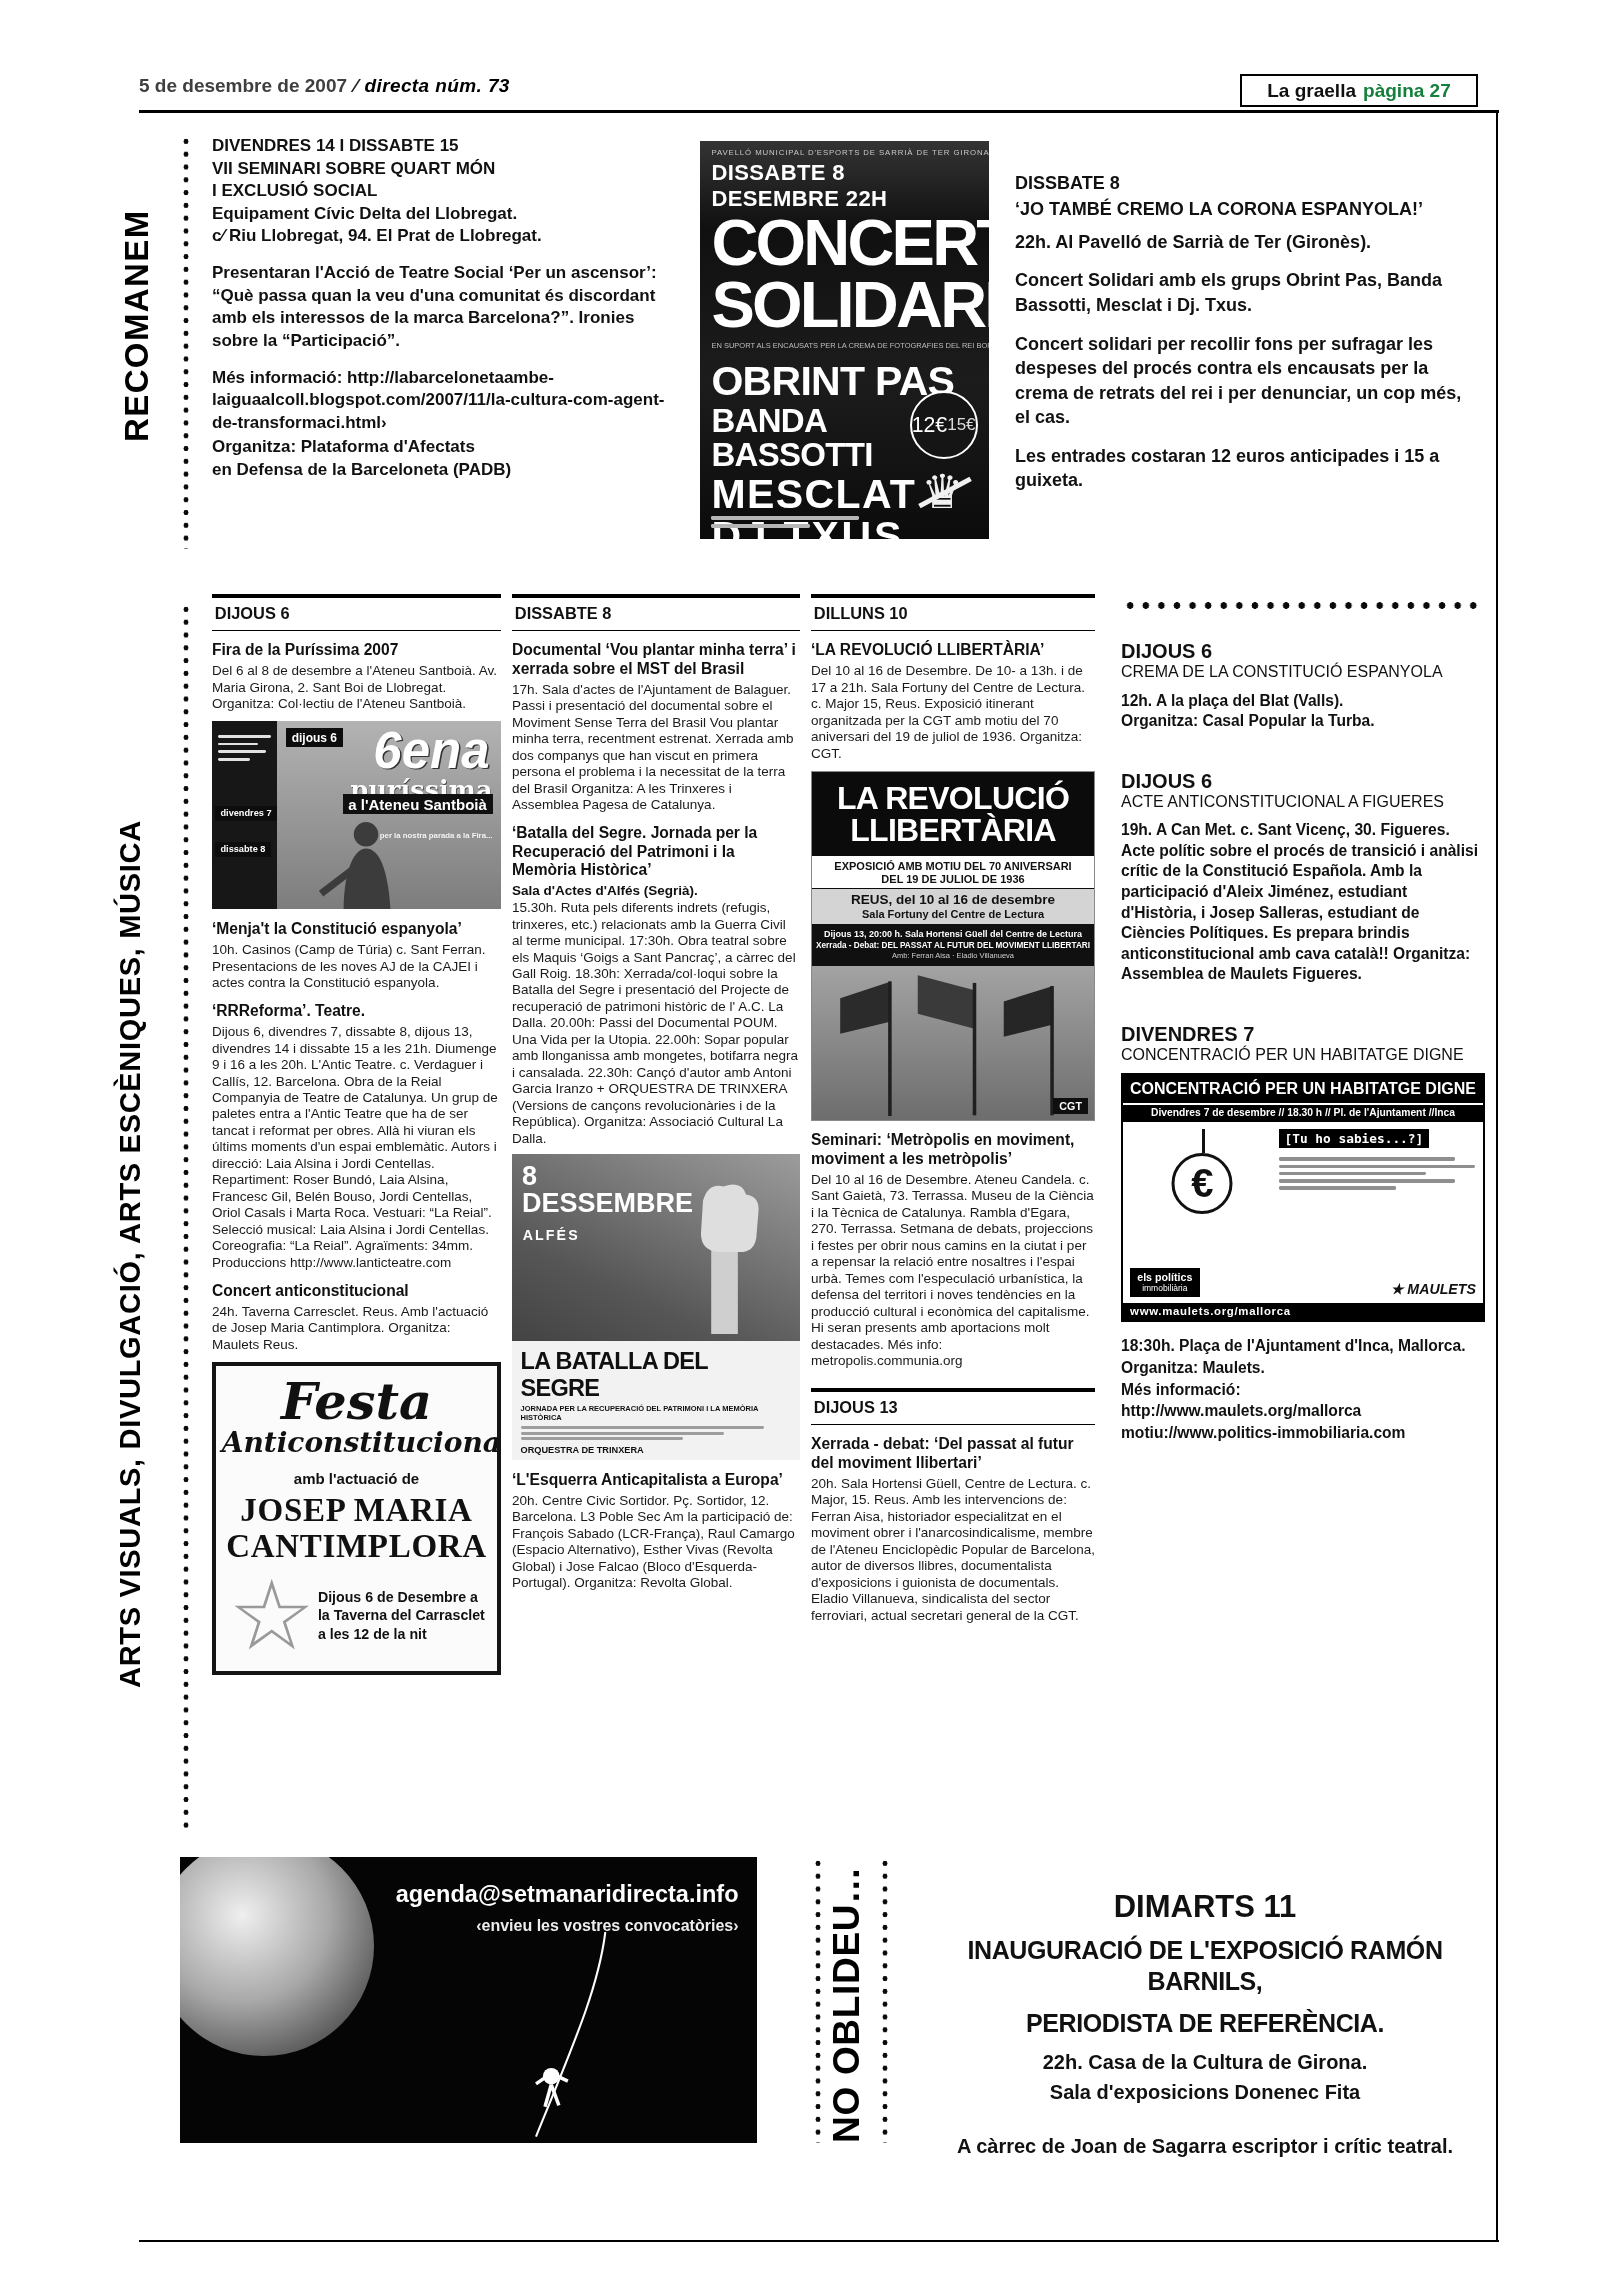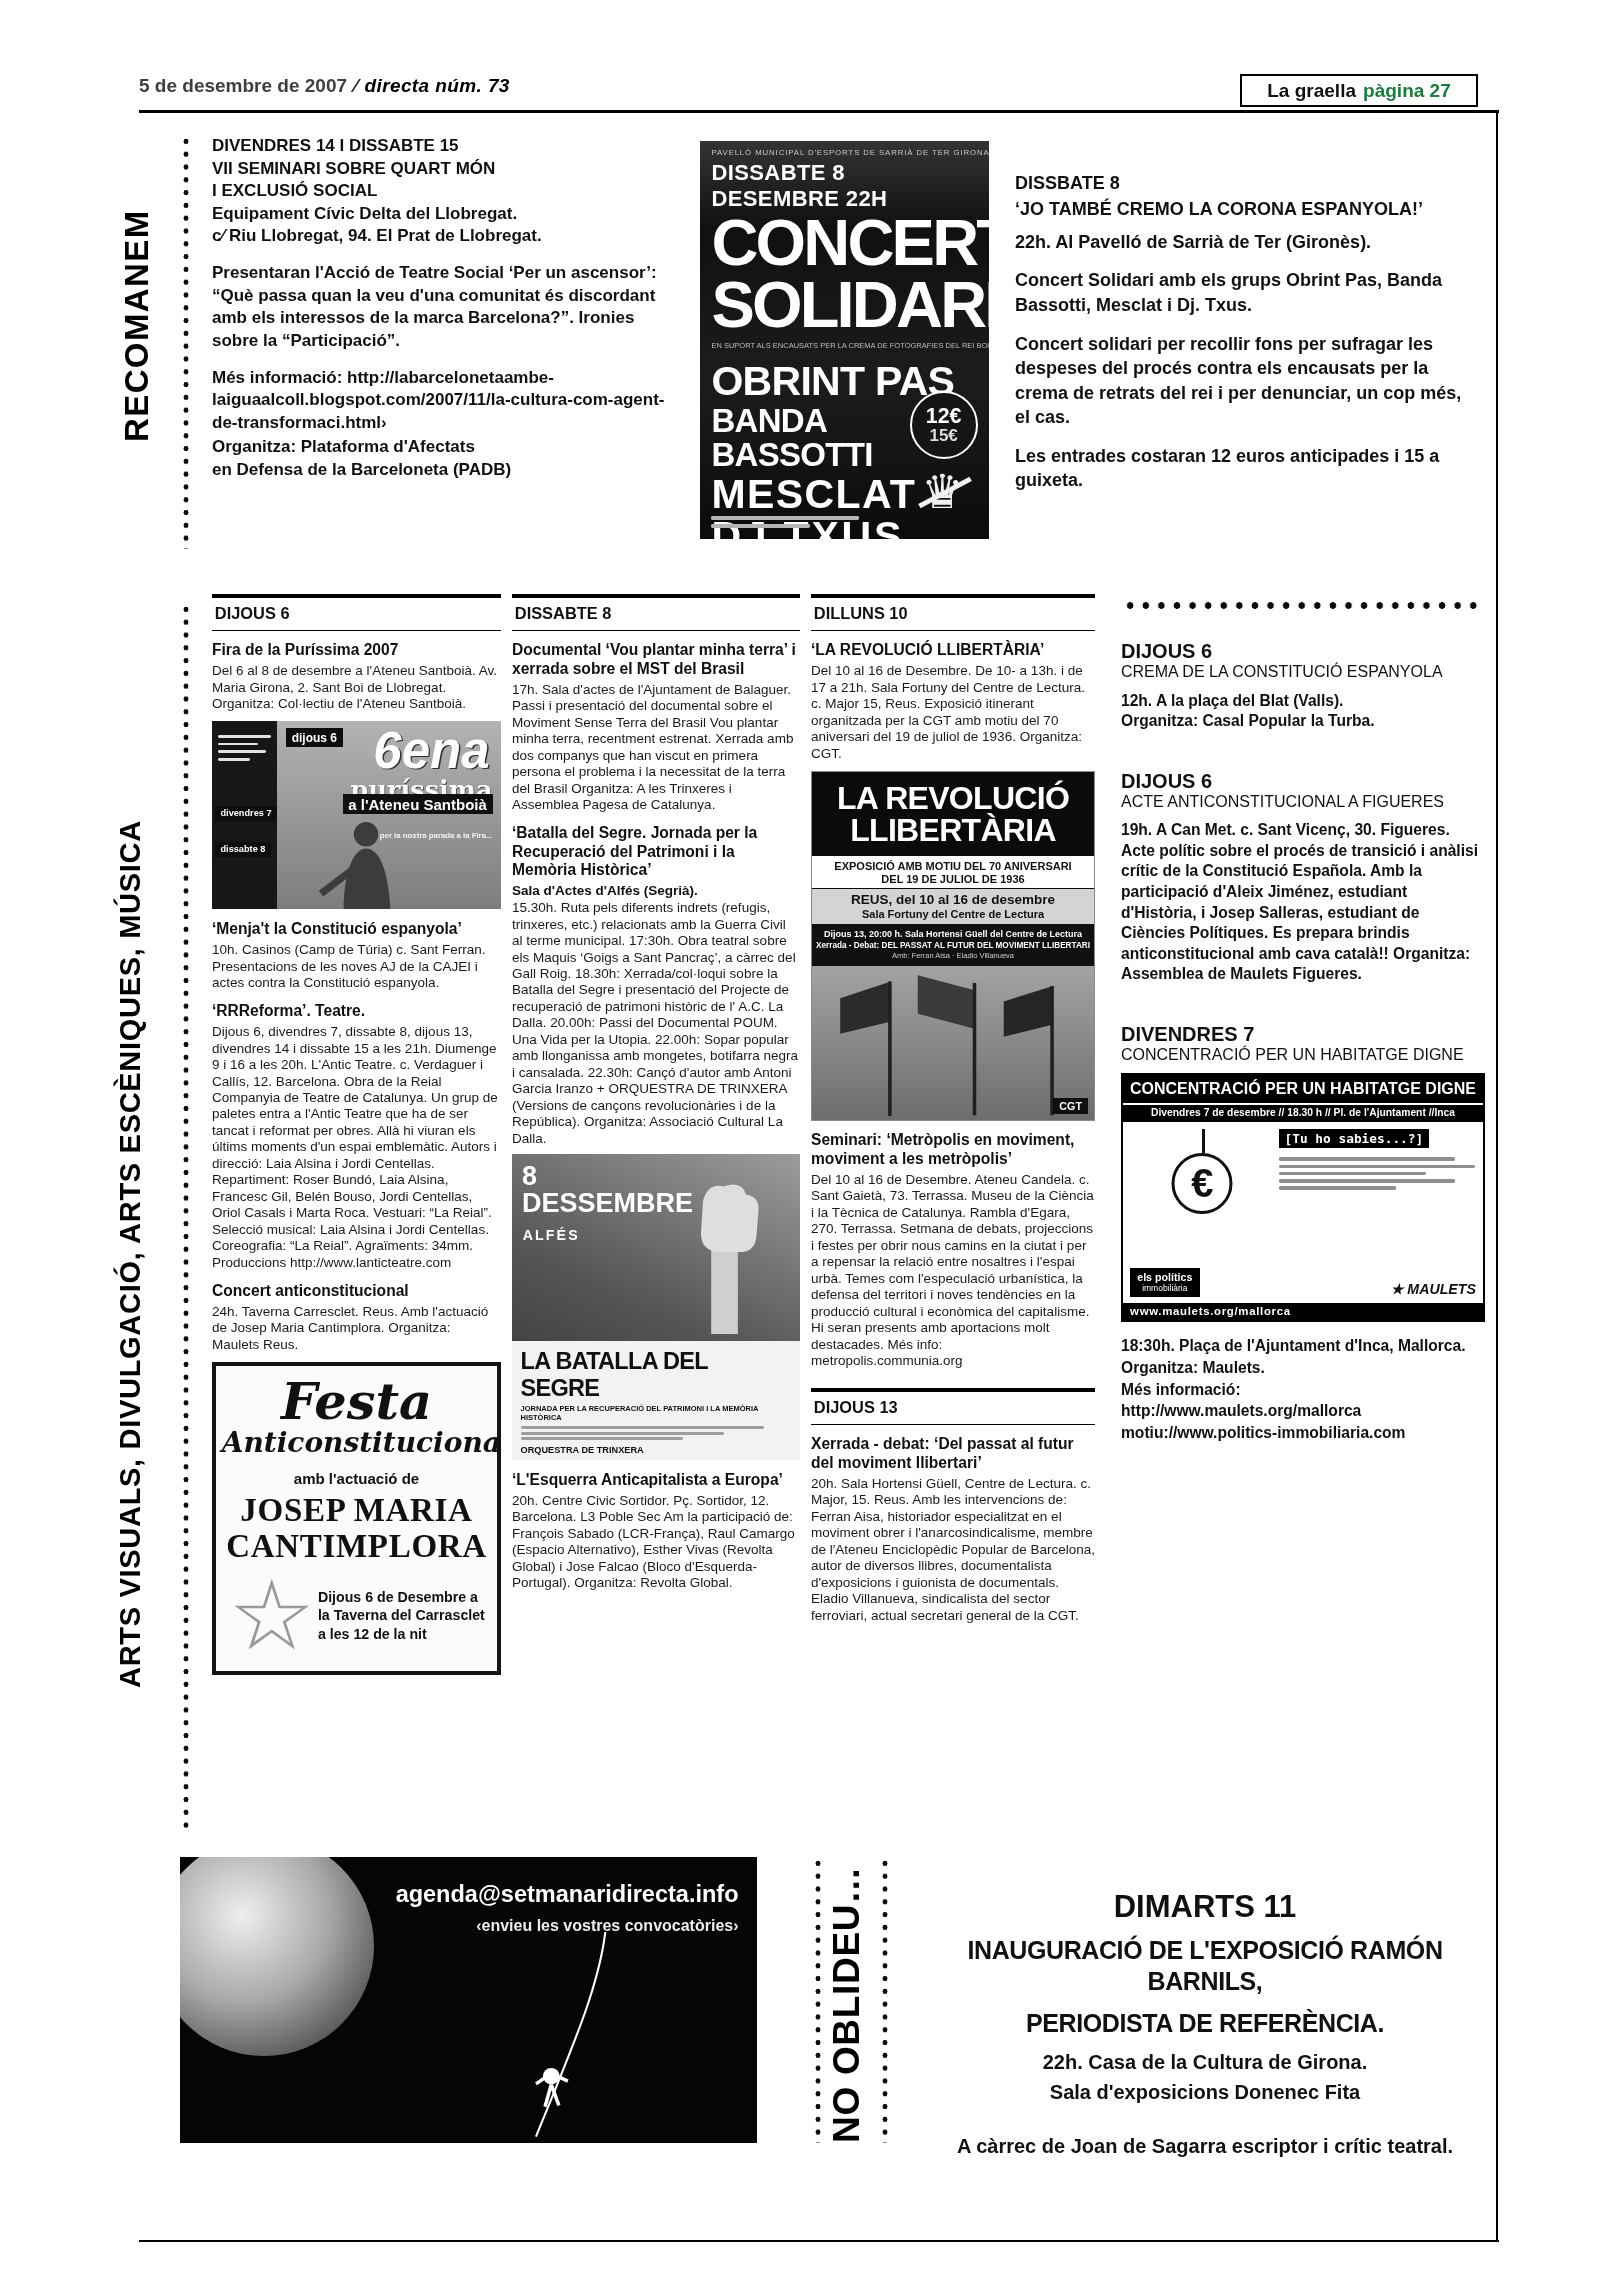--- a/index.html
+++ b/index.html
@@ -38,21 +38,21 @@
 .poster{left:700px;top:141px;width:289px;height:398px;background:linear-gradient(180deg,#343434 0%,#101010 22%,#1c1c1c 60%,#0b0b0b 100%);color:#fff;padding:7.1px 11.4px 10px;overflow:hidden}
 .p-venue{font-size:7.8px;letter-spacing:0.9px;color:#c8c8c8;white-space:nowrap}
 .p-date{font-size:22px;font-weight:900;letter-spacing:0.4px;margin-top:2.8px}
 .p-title{font-size:65px;font-weight:900;line-height:.95;letter-spacing:-2.8px}
 .p-support{font-size:7.5px;color:#bdbdbd;margin:5.7px 0 10px;white-space:nowrap}
 .p-band{font-weight:900;line-height:1.04;letter-spacing:-0.7px}
 .p-band-1{font-size:41px}
 .p-band-2{font-size:33px;margin-top:1.4px}
 .p-band-3{font-size:41px;letter-spacing:1.4px}
 .p-band-4{font-size:41px;letter-spacing:2.8px}
-.p-price{position:absolute;right:11.4px;top:250px;width:68px;height:68px;border:2.8px solid #fff;border-radius:50%;background:#151515;display:flex;flex-direction:column;align-items:center;justify-content:center;font-weight:700;line-height:1.05}
+.p-price{position:absolute;right:11.4px;top:250px;width:68px;height:68px;border:2.8px solid #fff;border-radius:50%;background:#151515;display:flex;flex-direction:row;align-items:center;justify-content:center;font-weight:400;line-height:1.05}
 .p-price1{font-size:21.3px}
 .p-price2{font-size:17px;color:#ddd}
 .p-crown{position:absolute;right:25.6px;bottom:24px;font-size:47px;line-height:1;color:#f0f0f0}
 .p-crown-strike{position:absolute;left:-5.7px;top:46%;width:58px;height:5px;background:#f0f0f0;transform:rotate(-28deg)}
 .p-fineprint{position:absolute;left:11.4px;bottom:7.1px;width:164px}
 .skel{display:block;height:4.3px;background:#b5b5b5;margin:3.6px 0;border-radius:1.4px}
 .w90{width:90%}.w75{width:75%}.w60{width:60%}
 
 
 .dissbate{left:1015px;top:171px;width:466px;font-weight:bold;font-size:18px;line-height:1.36}

